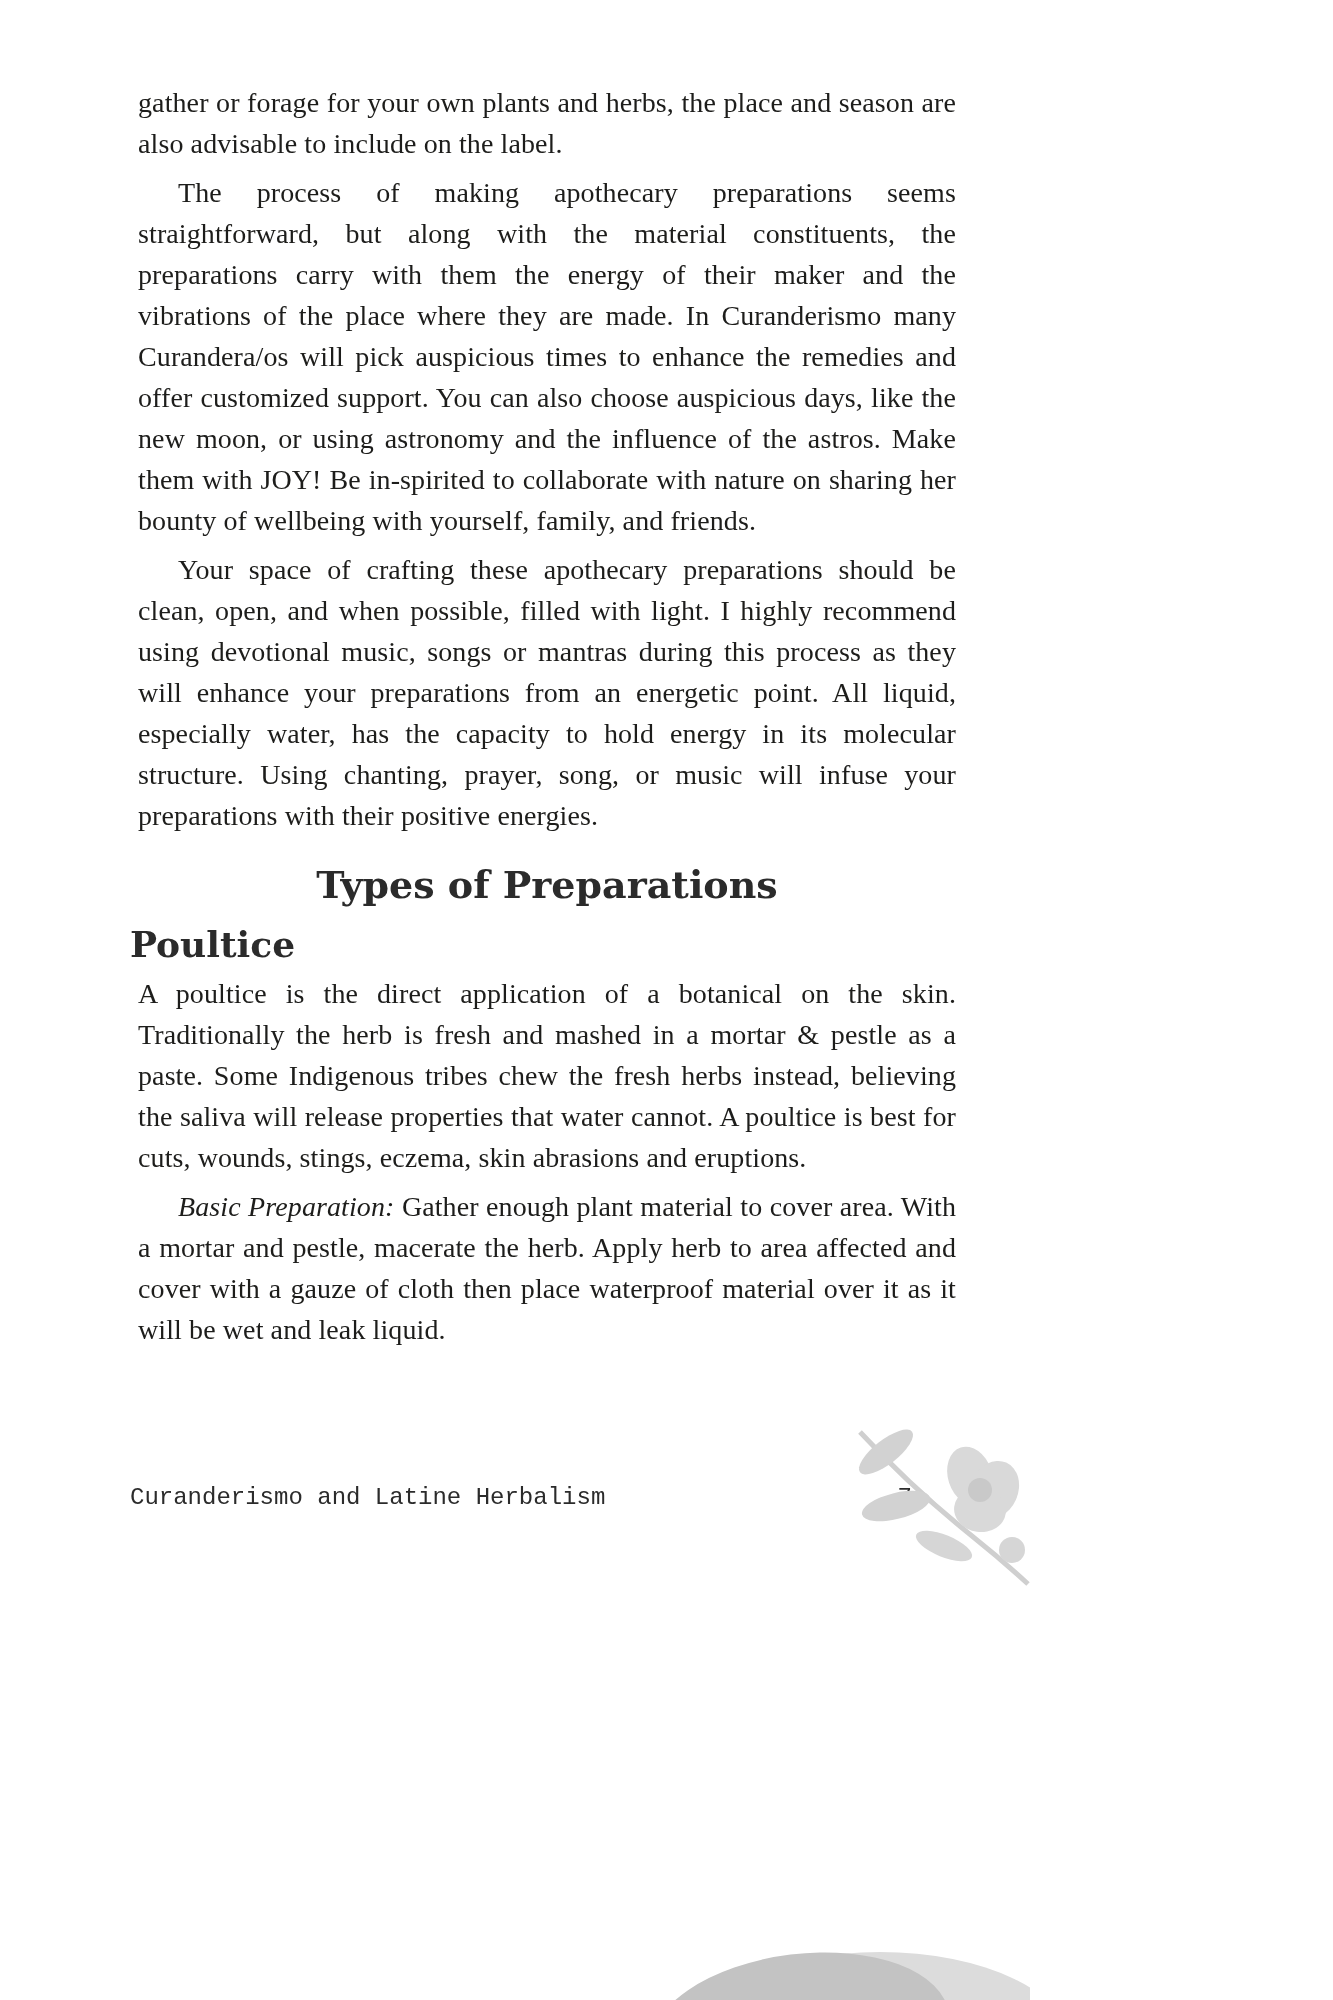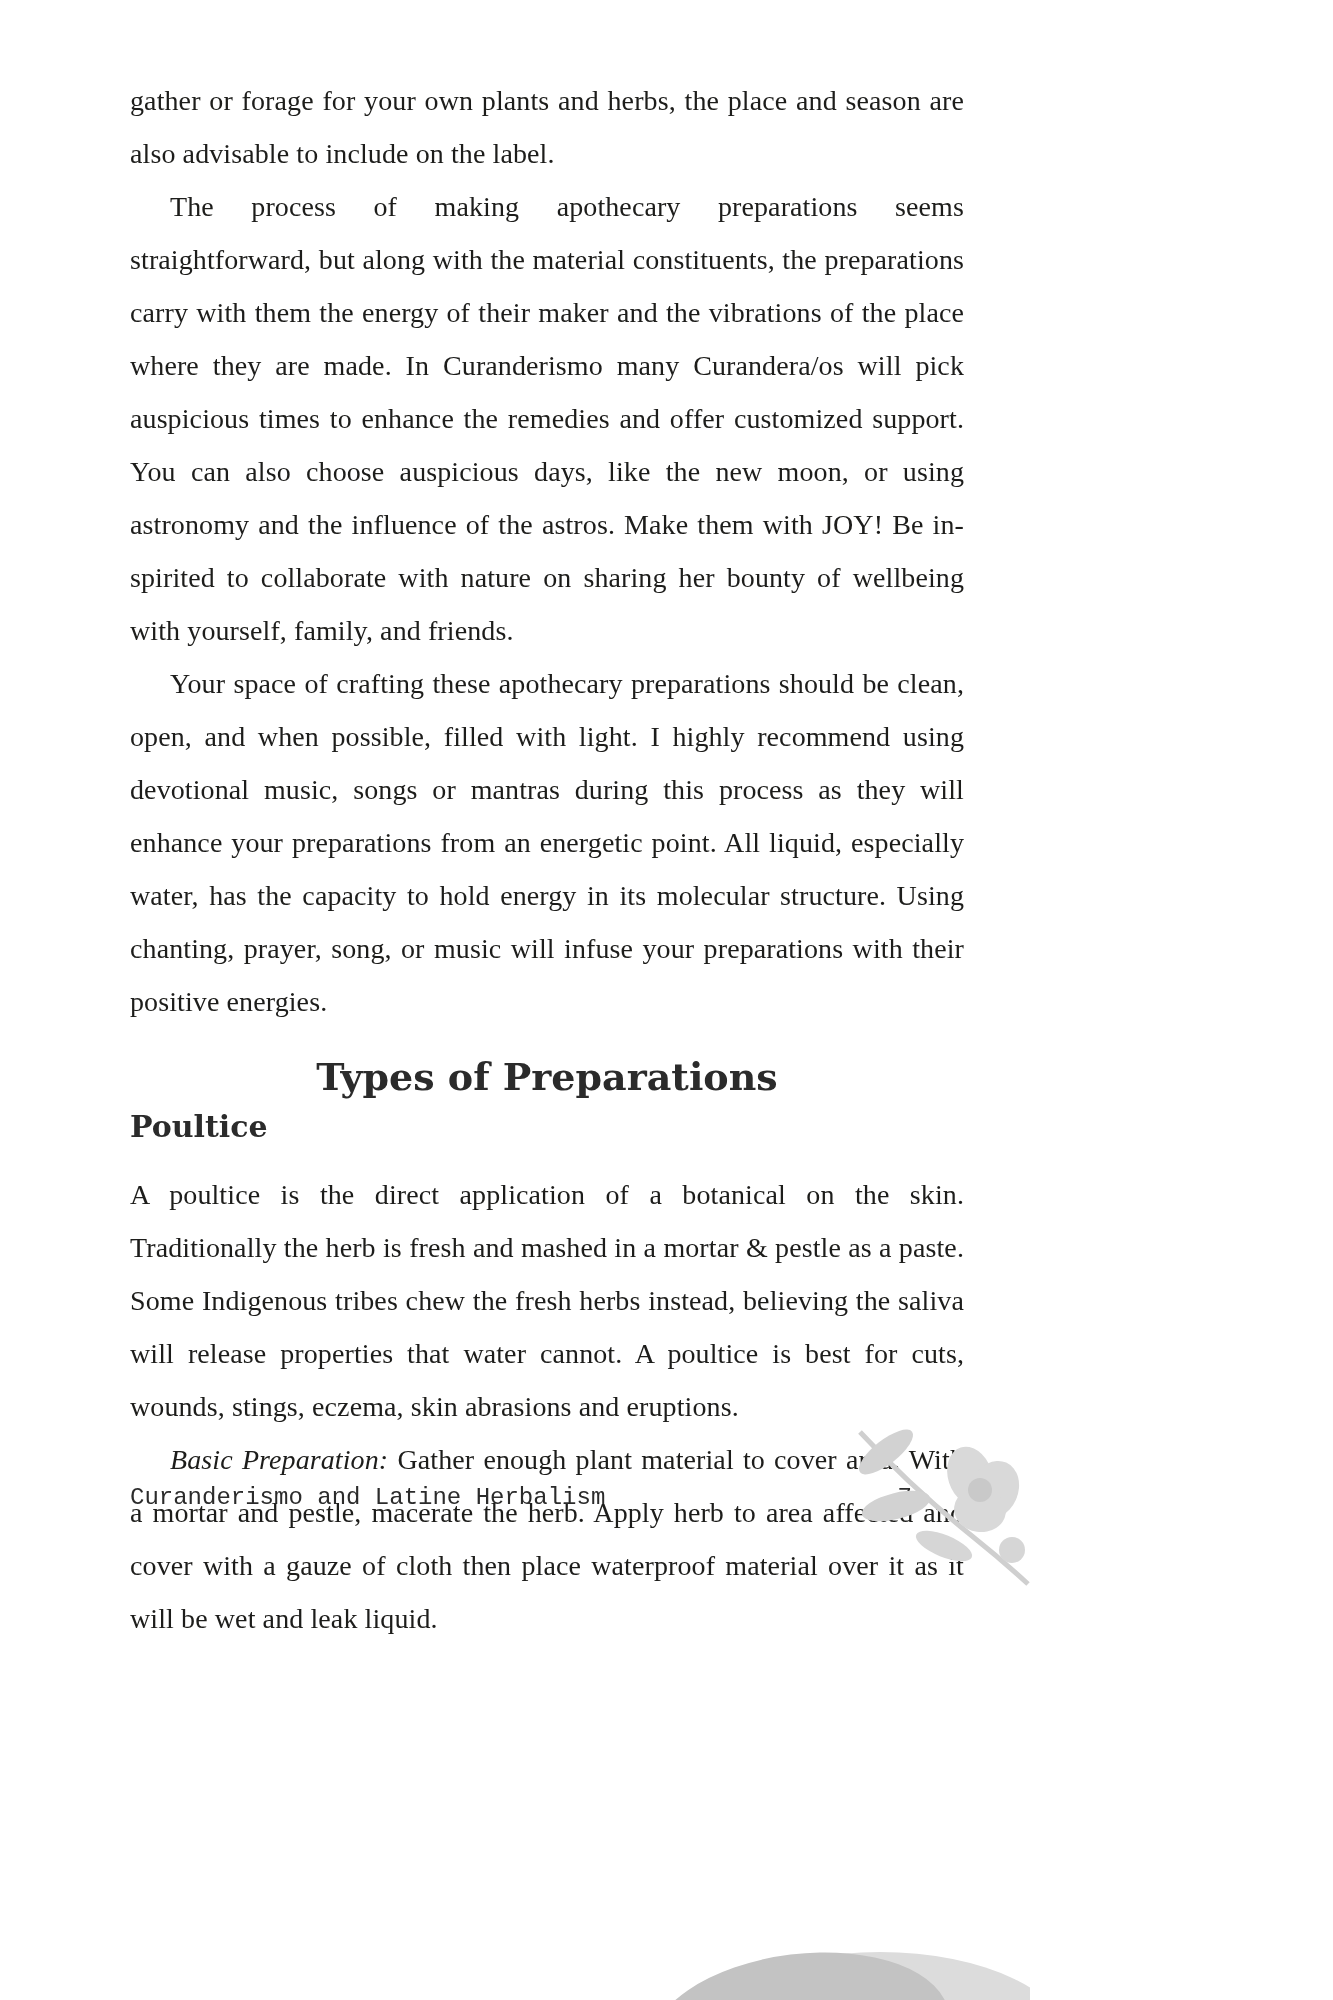--- a/index.html
+++ b/index.html
@@ -14,39 +14,39 @@
     color: #1d1d1b;
   }
   .text-block {
     position: absolute;
     left: 130px;
     top: 74px;
     width: 834px;
   }
   .para {
     font-size: 28px;
-    line-height: 53px;
+    line-height: 41px;
     text-align: justify;
-    margin: 0;
+    margin: 8px;
     letter-spacing: 0.1px;
   }
   .para.indent { text-indent: 40px; }
   .section-heading {
     font-family: "DejaVu Serif", serif;
     font-size: 38px;
     font-weight: 600;
     text-align: center;
-    margin: 26px 0 10px 0;
+    margin: 26px 0 16px 0;
     color: #2b2b2b;
   }
   .sub-heading {
     font-family: "DejaVu Serif", serif;
-    font-size: 30px;
+    font-size: 36px;
     font-weight: 700;
-    margin: 2px 0 24px 0;
+    margin: 2px 0 8px 0;
     color: #2b2b2b;
   }
   .lead-italic { }
   .footer {
     position: absolute;
     left: 130px;
     top: 1484px;
     width: 834px;
     display: flex;
     justify-content: space-between;

